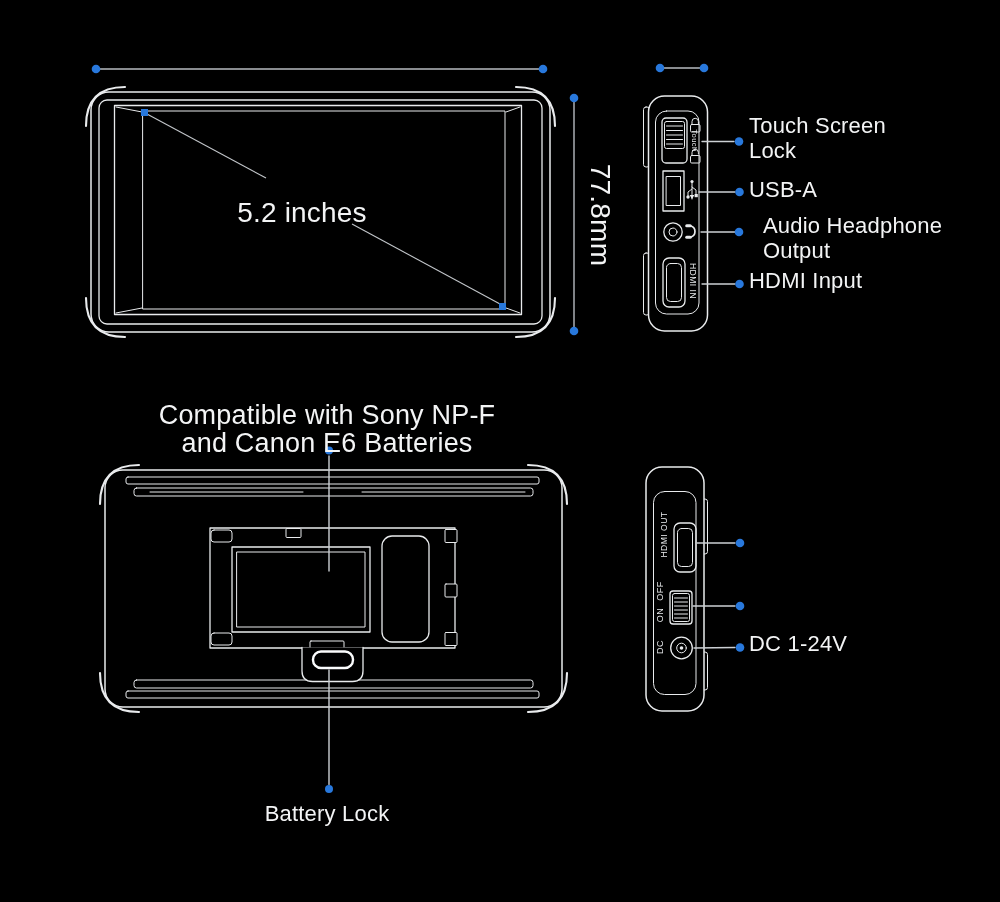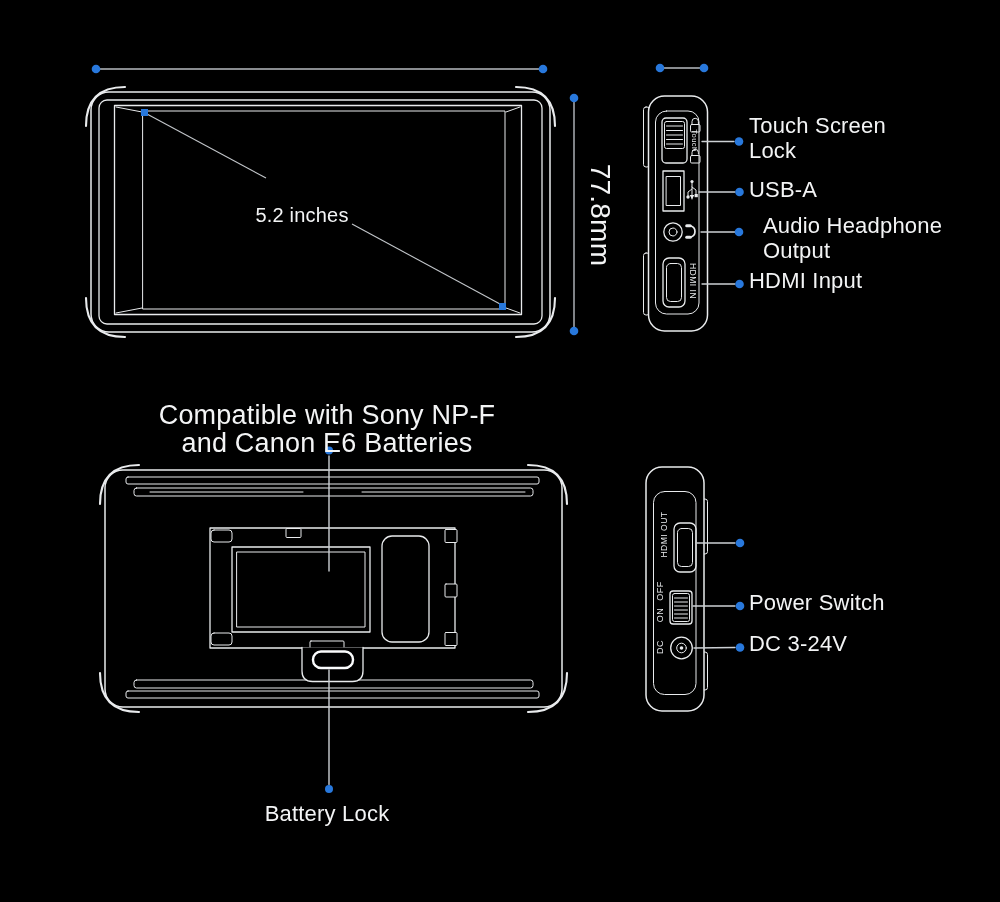--- a/index.html
+++ b/index.html
@@ -217,35 +217,34 @@
       <line class="callout" x1="693" y1="606" x2="735" y2="606"></line>
       <line class="callout" x1="694" y1="648" x2="735" y2="647.5"></line>
       <circle class="dot" cx="740" cy="543" r="4.3"></circle>
       <circle class="dot" cx="740" cy="606" r="4.3"></circle>
       <circle class="dot" cx="740" cy="647.5" r="4.3"></circle>
     </g>
   </g>
 </svg>
 
   <div class="lbl lbl-dim rot90" style="left:521px;top:200px;width:160px;height:30px;">77.8mm</div>
-  <div class="lbl lbl-center" style="left:202px;top:204px;width:200px;font-size:20px;">5.2 inches</div>
+  <div class="lbl lbl-center" style="left:202px;top:197px;width:200px;font-size:28px;">5.2 inches</div>
 
   <div class="lbl" style="left:749px;top:114px;">Touch Screen
 Lock</div>
   <div class="lbl" style="left:749px;top:178px;">USB-A</div>
   <div class="lbl" style="left:749px;top:214px;margin-left:14px;">Audio Headphone
 Output</div>
   <div class="lbl" style="left:749px;top:269px;">HDMI Input</div>
 
   <div class="lbl lbl-center" style="left:122px;top:401px;width:410px;font-size:27px;line-height:1.04;">Compatible with Sony NP-F
 and Canon E6 Batteries</div>
   <div class="lbl lbl-center" style="left:227px;top:802px;width:200px;">Battery Lock</div>
 
-  <div class="lbl" style="left:749px;top:591px;">Power Switch</div>
-  <div class="lbl" style="left:749px;top:632px;">DC 3-24V</div>
+  <div class="lbl" style="left:749px;top:632px;">DC 1-24V</div>
 
   <div class="marking rot90" style="left:679px;top:136px;width:30px;height:9px;font-size:7.5px;">Touch</div>
   <div class="marking rot90" style="left:668px;top:276px;width:50px;height:10px;font-size:8.5px;">HDMI IN</div>
   <div class="marking rotm90" style="left:626px;top:529px;width:76px;height:11px;font-size:8.5px;">HDMI OUT</div>
   <div class="marking rotm90" style="left:645px;top:586px;width:30px;height:10px;font-size:9px;">OFF</div>
   <div class="marking rotm90" style="left:645px;top:610px;width:30px;height:10px;font-size:9px;">ON</div>
   <div class="marking rotm90" style="left:645px;top:642px;width:30px;height:10px;font-size:9px;">DC</div>
 
 </div>
 

